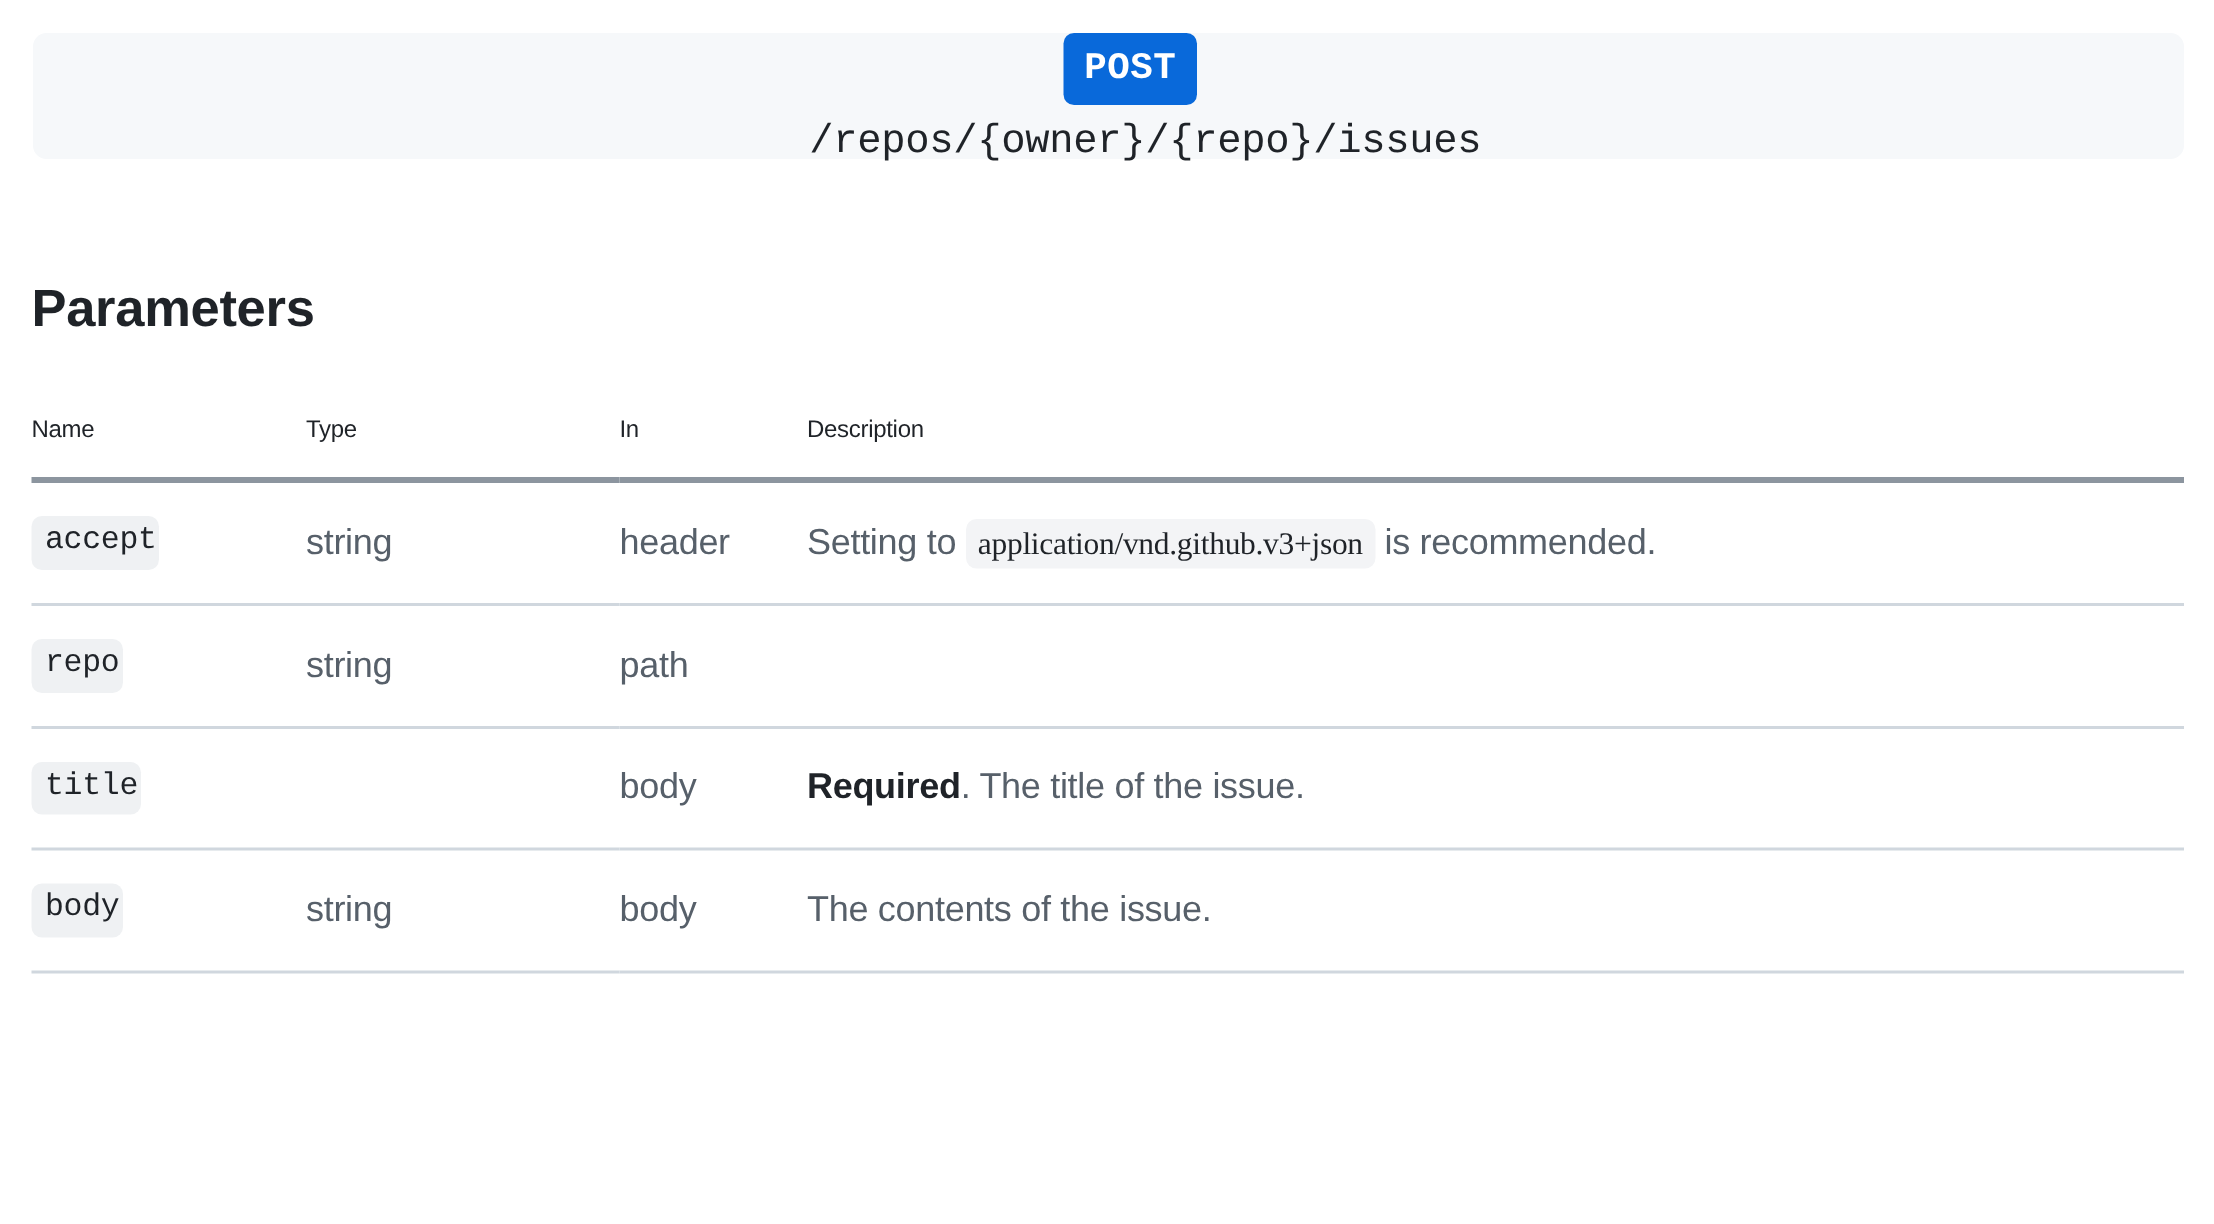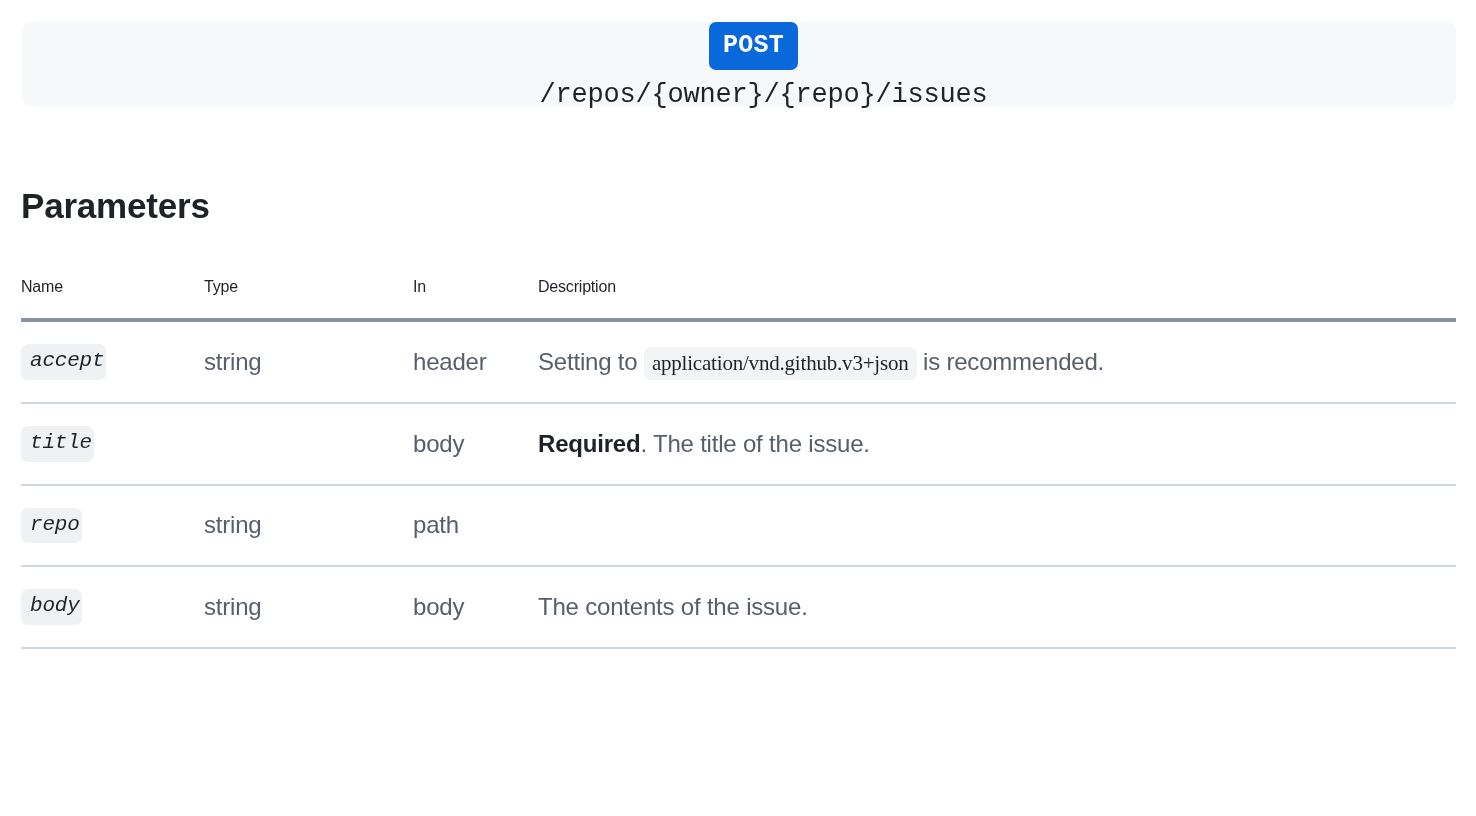--- a/index.html
+++ b/index.html
@@ -100,21 +100,20 @@
   code.chip {
     font-family: "Liberation Mono", monospace;
     font-size: 21px;
     background: #eff1f3;
     color: #1f2328;
     border-radius: 7px;
     padding: 5px 2px 6px 9px;
     display: inline-block;
     line-height: 1.18;
     white-space: pre;
-    font-style: italic;
   }
   code.chip-inline {
     font-family: Liberation Serif, serif;
     font-size: 21px;
     background: #f3f4f6;
     color: #1f2328;
     border-radius: 7px;
     padding: 4px 8px 5px 8px;
     white-space: pre;
   }
@@ -154,34 +153,34 @@
         <code class="chip">accept</code>
       </td>
       <td class="cell-type">string</td>
       <td class="cell-in">header</td>
       <td class="cell-desc"><span>Setting to </span><code class="chip-inline">application/vnd.github.v3+json</code><span> is recommended.</span></td>
     </tr>
 
 
     <tr>
       <td>
+        <code class="chip">repo</code>
+      </td>
+      <td class="cell-type">string</td>
+      <td class="cell-in">path</td>
+      <td class="cell-desc"></td>
+    </tr>
+
+    <tr>
+      <td>
         <code class="chip">title</code>
       </td>
       <td class="cell-type"></td>
       <td class="cell-in">body</td>
       <td class="cell-desc"><span class="req-label">Required</span><span>. The title of the issue.</span></td>
-    </tr>
-
-    <tr>
-      <td>
-        <code class="chip">repo</code>
-      </td>
-      <td class="cell-type">string</td>
-      <td class="cell-in">path</td>
-      <td class="cell-desc"></td>
     </tr>
 
     <tr>
       <td>
         <code class="chip">body</code>
       </td>
       <td class="cell-type">string</td>
       <td class="cell-in">body</td>
       <td class="cell-desc">The contents of the issue.</td>
     </tr>

